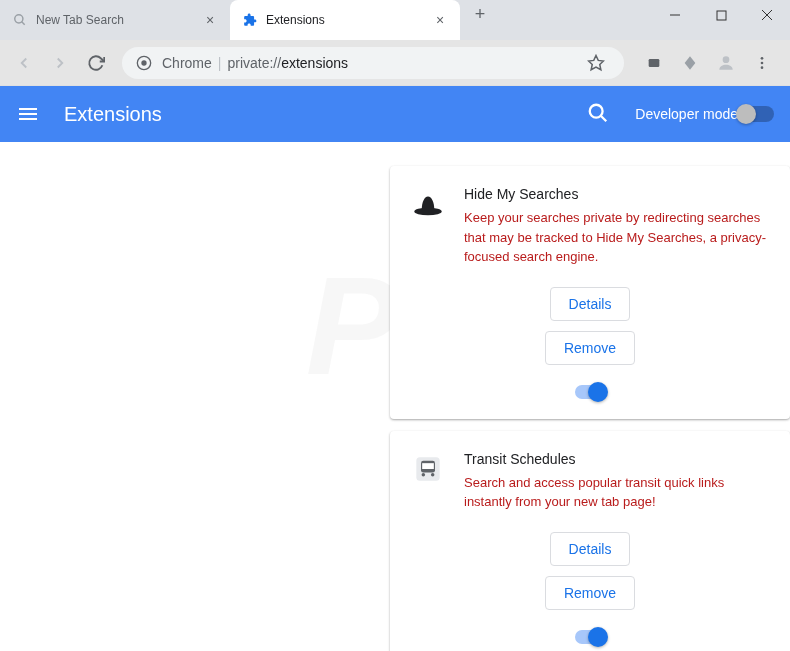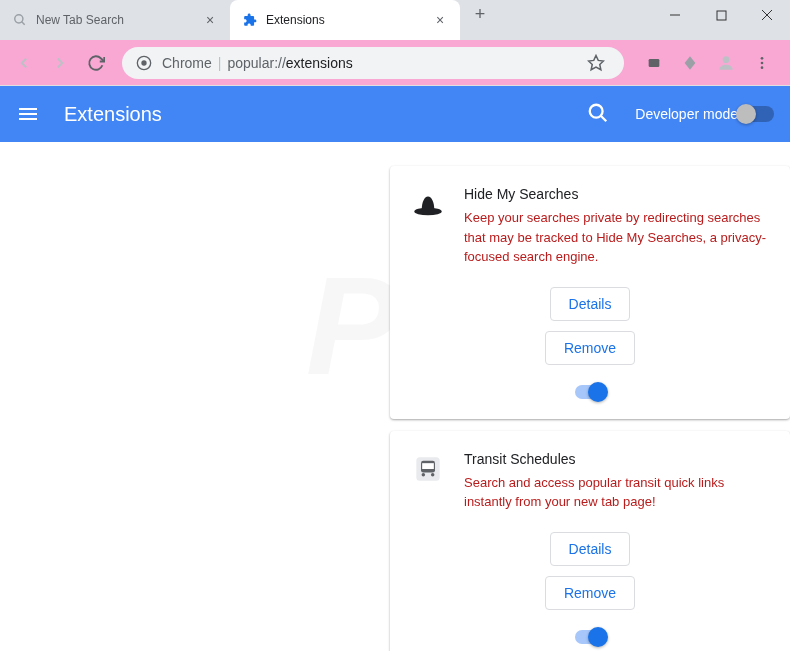--- a/index.html
+++ b/index.html
@@ -11,21 +11,21 @@
 .tab { display: flex; align-items: center; padding: 0 12px; min-width: 230px; height: 40px; border-top-left-radius: 8px; border-top-right-radius: 8px; cursor: pointer; gap: 8px; }
 .tab.inactive { background: #dee1e6; }
 .tab.active { background: #fff; }
 .tab-icon { width: 16px; height: 16px; display: flex; align-items: center; justify-content: center; }
 .tab-title { font-size: 12px; color: #5f6368; flex: 1; }
 .tab.active .tab-title { color: #202124; }
 .tab-close { width: 16px; height: 16px; display: flex; align-items: center; justify-content: center; color: #5f6368; font-size: 14px; border-radius: 50%; }
 .new-tab { width: 28px; height: 28px; display: flex; align-items: center; justify-content: center; color: #5f6368; font-size: 18px; margin-left: 6px; cursor: pointer; }
 .window-controls { position: absolute; right: 0; top: 0; display: flex; }
 .win-btn { width: 46px; height: 30px; display: flex; align-items: center; justify-content: center; cursor: pointer; }
-.toolbar { height: 46px; background: #f9a8d4; border-bottom: 1px solid #e0e0e0; display: flex; align-items: center; padding: 0 8px; gap: 4px; position: relative; z-index: 2; }
+.toolbar { height: 46px; background: #e5e5e5; border-bottom: 1px solid #e0e0e0; display: flex; align-items: center; padding: 0 8px; gap: 4px; position: relative; z-index: 2; }
 .nav-btn { width: 32px; height: 32px; display: flex; align-items: center; justify-content: center; border-radius: 50%; cursor: pointer; color: #5f6368; }
 .nav-btn.disabled { color: #bdc1c6; }
 .addressbar { flex: 1; height: 32px; background: #f1f3f4; border-radius: 16px; display: flex; align-items: center; padding: 0 14px; gap: 10px; margin: 0 6px; }
 .site-icon { width: 16px; height: 16px; color: #5f6368; }
 .addr-text { font-size: 14px; color: #202124; display: flex; align-items: center; gap: 6px; }
 .addr-chrome { color: #5f6368; }
 .addr-path { color: #202124; }
 .addr-pipe { color: #bdc1c6; }
 .toolbar-right { display: flex; align-items: center; gap: 8px; padding: 0 6px; }
 .toolbar-icon { width: 28px; height: 28px; display: flex; align-items: center; justify-content: center; color: #5f6368; cursor: pointer; }
@@ -116,21 +116,21 @@
       </svg>
     </div>
   <div class="addressbar">
     <span class="site-icon"><svg width="16" height="16" viewBox="0 0 24 24" fill="#5f6368">
           <circle cx="12" cy="12" r="10" fill="none" stroke="#5f6368" stroke-width="2"></circle>
           <circle cx="12" cy="12" r="4"></circle>
         </svg></span>
     <span class="addr-text">
       <span class="addr-chrome">Chrome</span>
       <span class="addr-pipe">|</span>
-      <span><span class="addr-chrome">popular://</span><span class="addr-path">extensions</span></span>
+      <span><span class="addr-chrome">private://</span><span class="addr-path">extensions</span></span>
     </span>
     <div style="flex:1"></div>
     <span class="toolbar-icon">
         <svg width="18" height="18" viewBox="0 0 24 24" fill="none" stroke="#5f6368" stroke-width="2">
           <polygon points="12 2 15 8.5 22 9.3 17 14 18.5 21 12 17.5 5.5 21 7 14 2 9.3 9 8.5"></polygon>
         </svg>
       </span>
   </div>
   <div class="toolbar-right">
     <div class="toolbar-icon">

